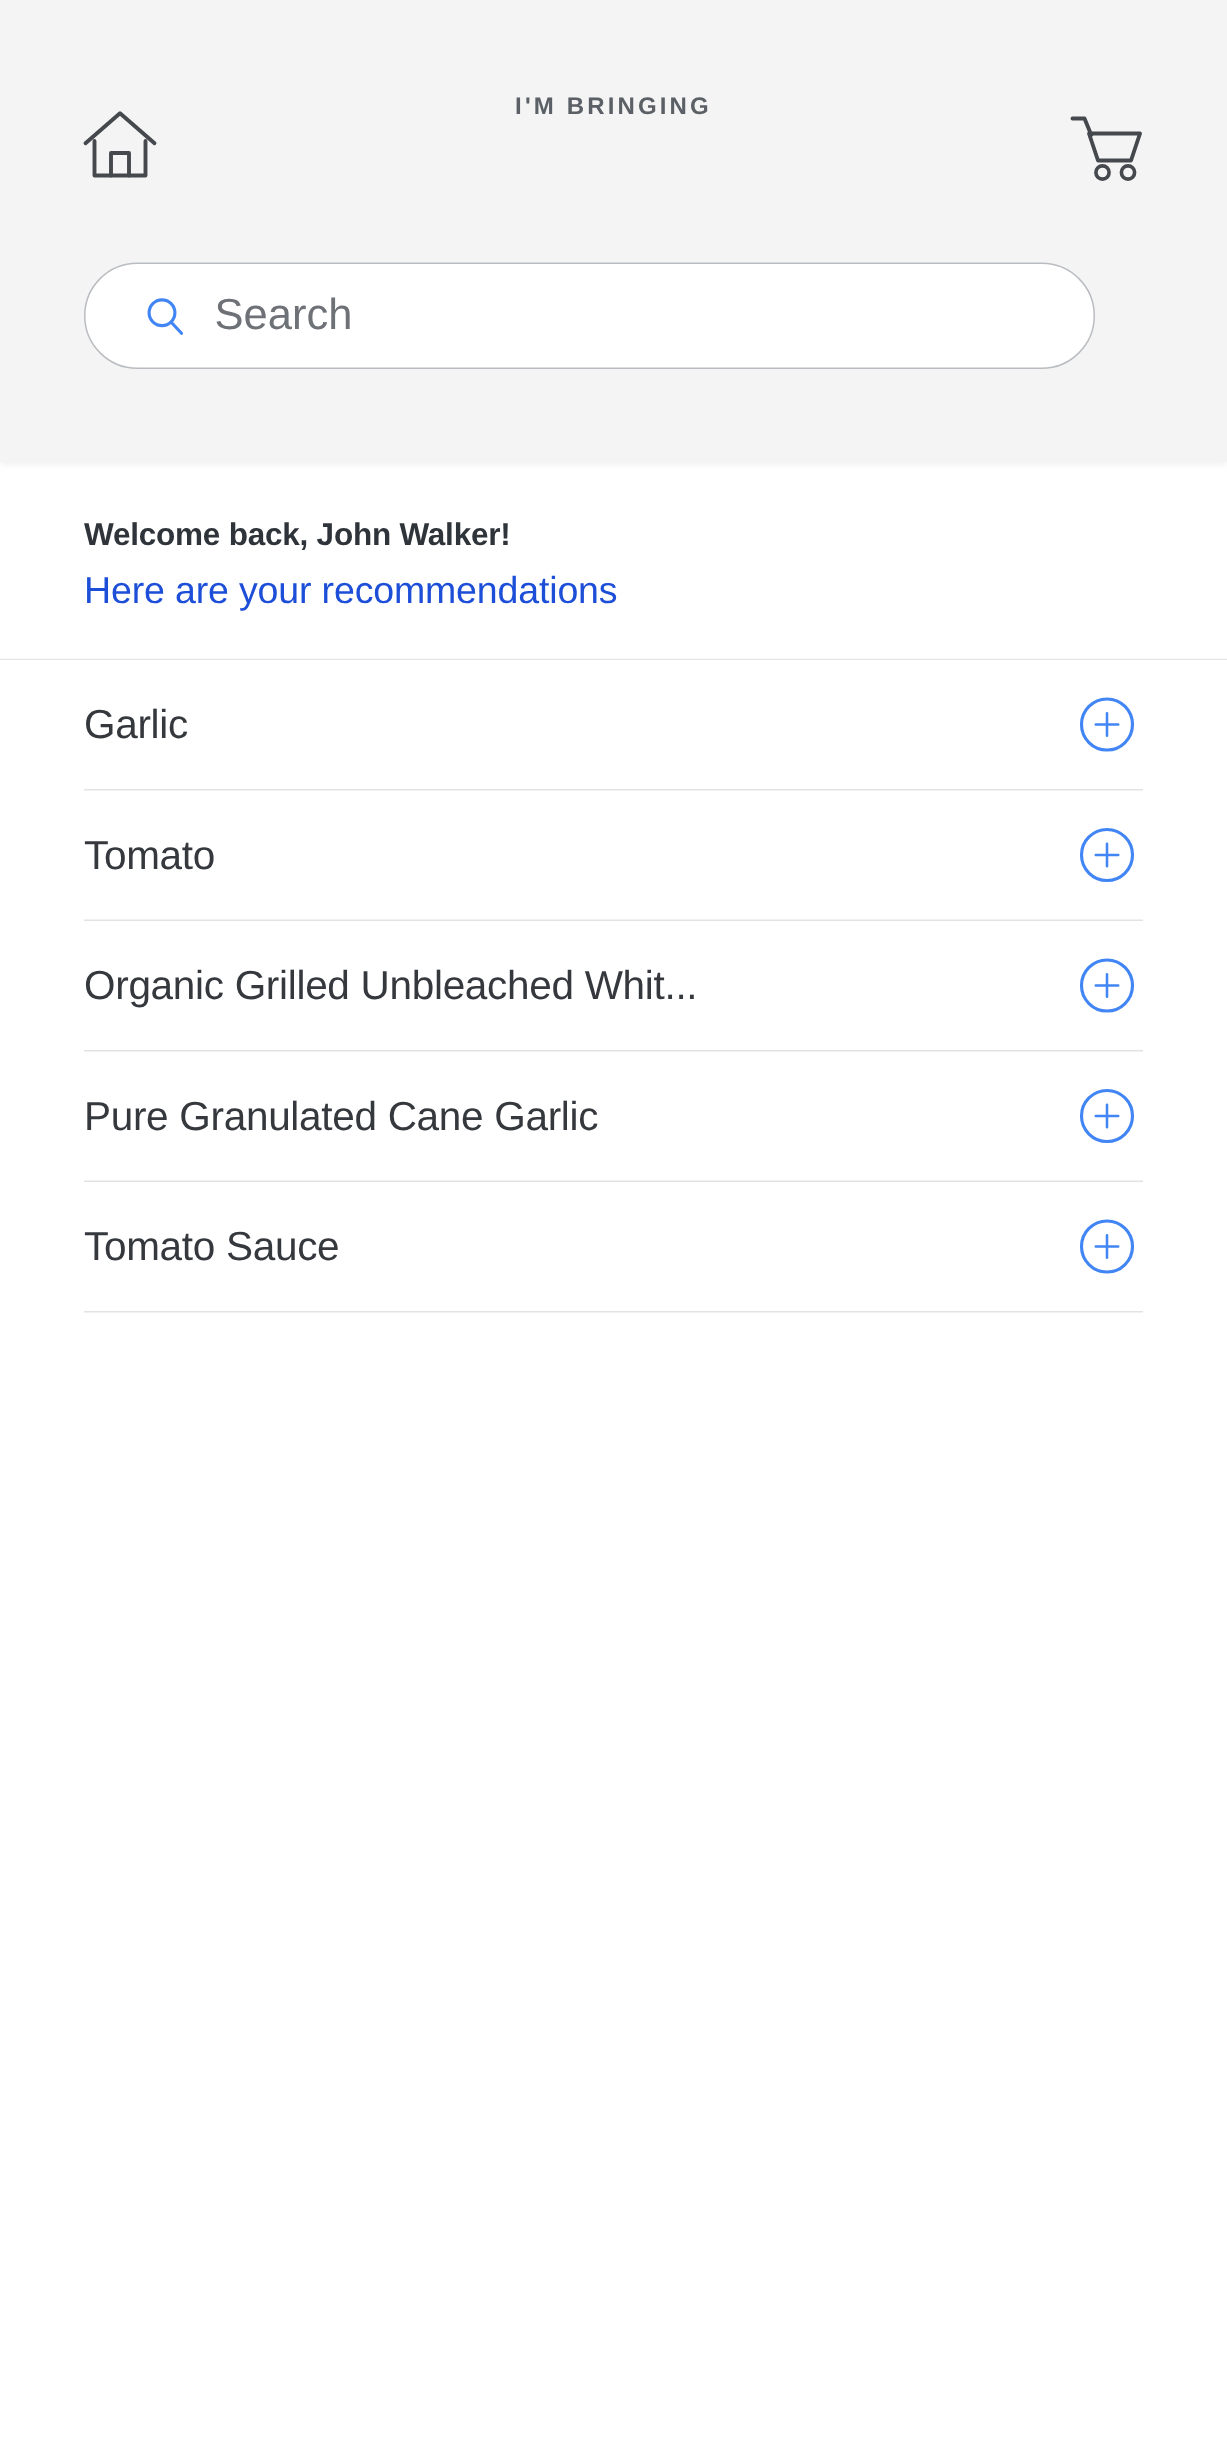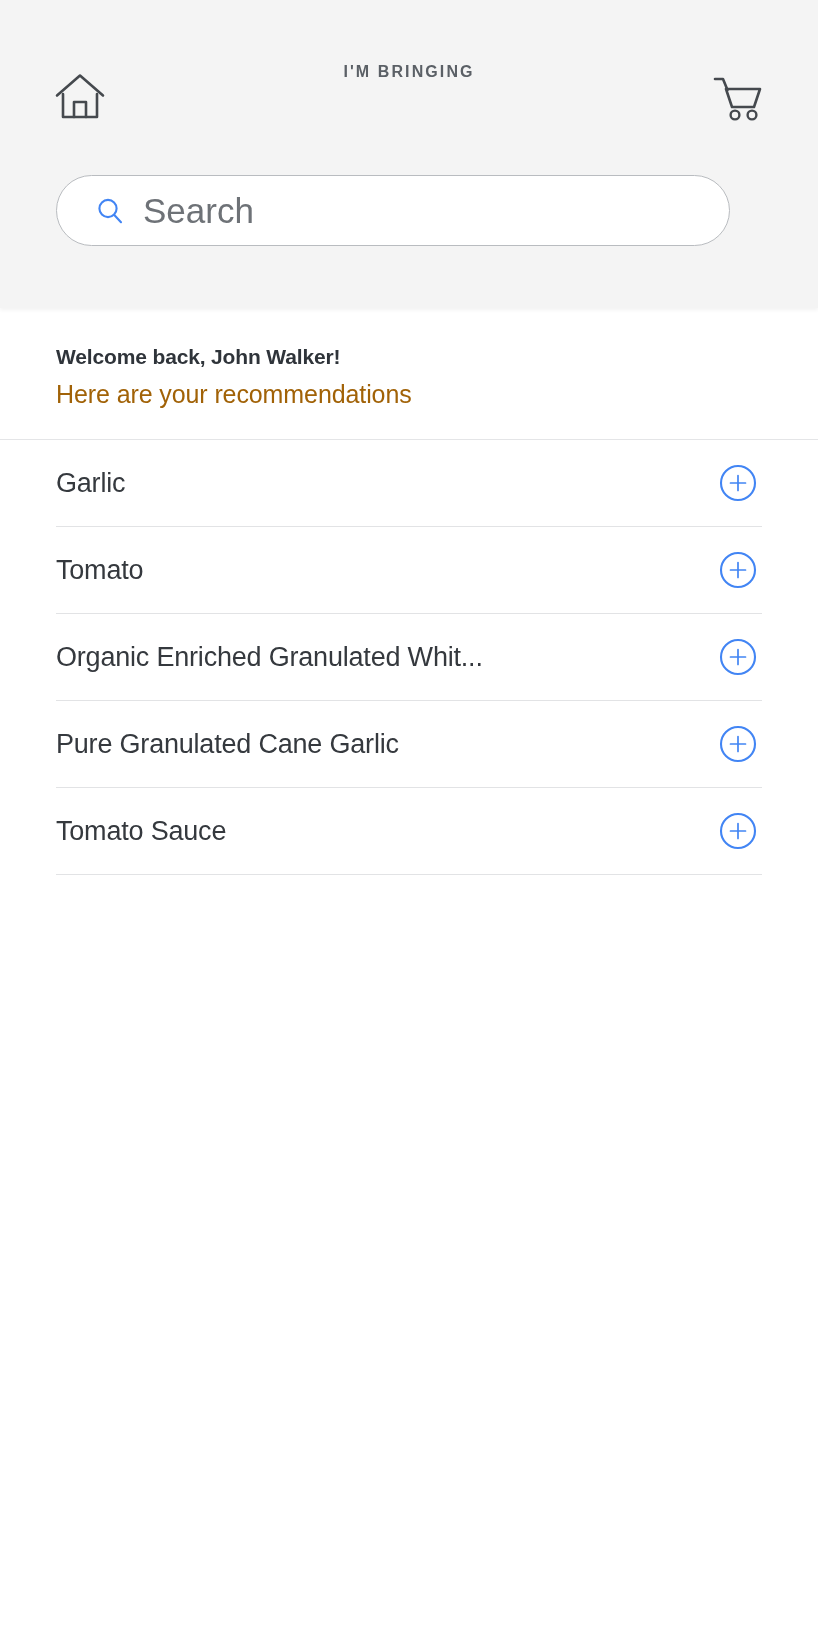--- a/index.html
+++ b/index.html
@@ -118,21 +118,21 @@
     justify-content: center;
     margin-right: 18px;
   }
 
   .search-input {
     flex: 1 1 auto;
     border: none;
     outline: none;
     background: transparent;
     font-family: "Liberation Sans", sans-serif;
-    font-size: 35px;
+    font-size: 29px;
     color: #7f1d1d;
     height: 100%;
     padding: 0;
   }
   .search-input::placeholder {
     color: #6e7277;
     opacity: 1;
   }
 
   
@@ -147,21 +147,21 @@
     font-weight: 700;
     color: #2f343a;
     line-height: 1.25;
     letter-spacing: -0.15px;
   }
 
   .welcome-sub {
     margin-top: 8px;
     font-size: 25px;
     font-weight: 400;
-    color: #a16207;
+    color: #1d4ed8;
     line-height: 1.3;
     letter-spacing: -0.1px;
   }
 
   .full-divider {
     width: 100%;
     height: 1px;
     background: #e4e5e7;
   }
 
@@ -279,21 +279,21 @@
       <span class="rec-label">Tomato</span>
       <span class="add-btn">
         <svg width="38" height="38" viewBox="0 0 38 38" fill="none">
           <circle cx="19" cy="19" r="17" stroke="#4285f4" stroke-width="2.1"></circle>
           <path d="M19 11.5 L19 26.5 M11.5 19 L26.5 19" stroke="#4285f4" stroke-width="1.7" stroke-linecap="round"></path>
         </svg>
       </span>
     </div>
 
     <div class="rec-row">
-      <span class="rec-label">Organic Enriched Granulated Whit...</span>
+      <span class="rec-label">Organic Grilled Unbleached Whit...</span>
       <span class="add-btn">
         <svg width="38" height="38" viewBox="0 0 38 38" fill="none">
           <circle cx="19" cy="19" r="17" stroke="#4285f4" stroke-width="2.1"></circle>
           <path d="M19 11.5 L19 26.5 M11.5 19 L26.5 19" stroke="#4285f4" stroke-width="1.7" stroke-linecap="round"></path>
         </svg>
       </span>
     </div>
 
     <div class="rec-row">
       <span class="rec-label">Pure Granulated Cane Garlic</span>

